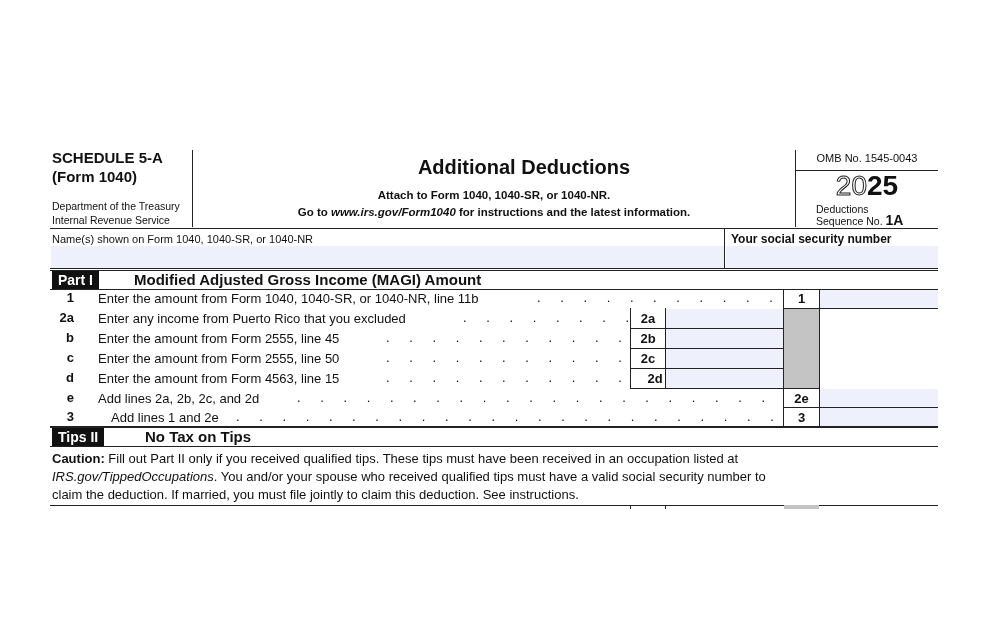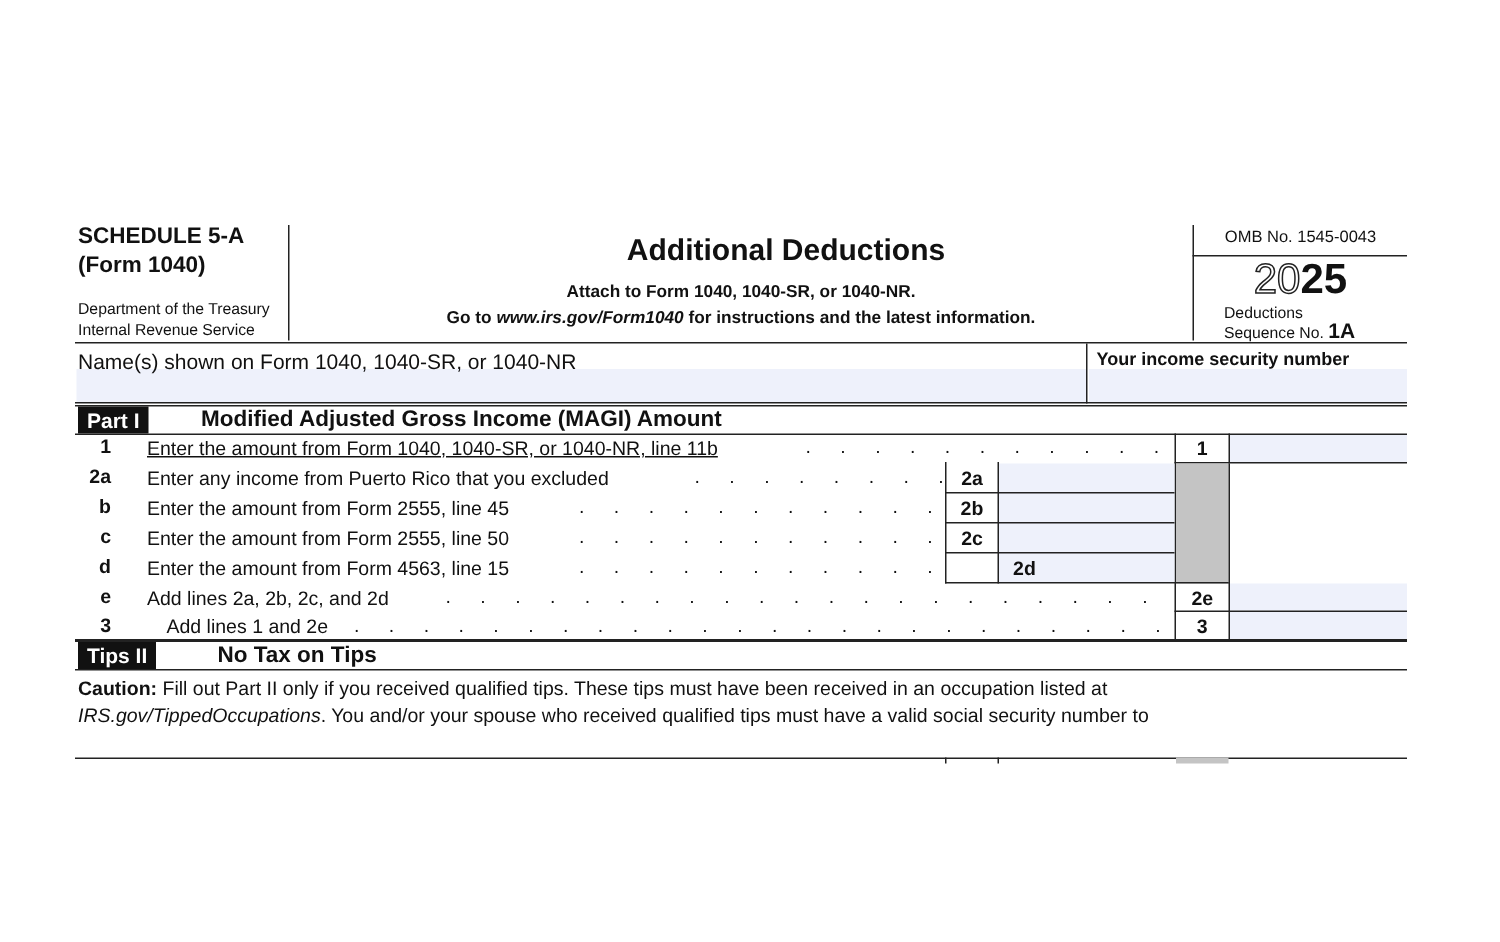--- a/index.html
+++ b/index.html
@@ -15,21 +15,21 @@
   .title { left:194px; width:660px; top:156px; text-align:center; font-weight:bold; font-size:20px; }
   .sub1 { left:194px; width:600px; top:189px; text-align:center; font-weight:bold; font-size:11.5px; }
   .sub2 { left:194px; width:600px; top:206px; text-align:center; font-weight:bold; font-size:11.5px; }
   .sub2 i { font-style:italic; }
   .omb { left:796px; width:142px; top:152px; text-align:center; font-size:11px; }
   .year { left:796px; width:142px; top:170px; text-align:center; font-size:28px; line-height:32px; }
   .year .outline { color:#fff; -webkit-text-stroke:1px #222; font-weight:normal; }
   .year .bold { font-weight:bold; }
   .attach { left:816px; top:204px; font-size:10.5px; line-height:11px; }
   .attach b { font-size:14px; }
-  .namelbl { left:52px; top:233px; font-size:14px; }
+  .namelbl { left:52px; top:233px; font-size:11px; }
   .ssnlbl { left:731px; top:232px; font-size:12px; font-weight:bold; }
   .partbadge { position:absolute; background:#111; color:#fff; font-weight:bold; font-size:14px; padding:0 6px; height:18px; line-height:18px; }
   .parttitle { position:absolute; font-weight:bold; font-size:15px; }
   .lnum { position:absolute; font-weight:bold; font-size:13px; text-align:right; width:22px; }
   .ltext { position:absolute; font-size:13px; }
   .dots { position:absolute; font-size:13px; letter-spacing:8px; white-space:nowrap; overflow:hidden; }
   .box { position:absolute; font-weight:bold; font-size:13px; text-align:center; }
   .caution { left:52px; top:450px; width:880px; font-size:13px; line-height:18px; }
   .caution i { font-style:italic; }
 </style>
@@ -58,30 +58,30 @@
   <div>Deductions</div>
   <div><span>Sequence No.</span> <b>1A</b></div>
 </div>
 
 <div class="hline" style="left:50px; top:228px; width:888px;"></div>
 
 <div class="fill" style="left:51px; top:246px; width:673px; height:22px;"></div>
 <div class="abs namelbl">Name(s) shown on Form 1040, 1040-SR, or 1040-NR</div>
 <div class="vline" style="left:724px; top:229px; height:40px;"></div>
 <div class="fill" style="left:726px; top:246px; width:212px; height:22px;"></div>
-<div class="abs ssnlbl">Your income security number</div>
+<div class="abs ssnlbl">Your social security number</div>
 <div class="hline" style="left:50px; top:268px; width:888px;"></div>
 
 <div class="hline" style="left:50px; top:270px; width:888px;"></div>
 <div class="partbadge" style="left:52px; top:271px;">Part I</div>
 <div class="parttitle" style="left:134px; top:271px;">Modified Adjusted Gross Income (MAGI) Amount</div>
 <div class="hline" style="left:50px; top:289px; width:888px;"></div>
 
 <div class="lnum" style="left:52px; top:290px;">1</div>
-<div class="ltext" style="left:98px; top:291px;text-decoration:underline;">Enter the amount from Form 1040, 1040-SR, or 1040-NR, line 11b</div>
+<div class="ltext" style="left:98px; top:291px;">Enter the amount from Form 1040, 1040-SR, or 1040-NR, line 11b</div>
 <div class="dots" style="left:537px; top:290px; width:245px;">. . . . . . . . . . . . . . . . . . . . . . . . . . . . . . . . . . . .</div>
 
 <div class="lnum" style="left:52px; top:310px;">2a</div>
 <div class="ltext" style="left:98px; top:311px;">Enter any income from Puerto Rico that you excluded</div>
 <div class="dots" style="left:463px; top:310px; width:165px;">. . . . . . . . . . . . . . . . . . . . . . . . . . . . . . . . . . . .</div>
 
 <div class="lnum" style="left:52px; top:330px;">b</div>
 <div class="ltext" style="left:98px; top:331px;">Enter the amount from Form 2555, line 45</div>
 <div class="dots" style="left:386px; top:330px; width:242px;">. . . . . . . . . . . . . . . . . . . . . . . . . . . . . . . . . . . .</div>
 
@@ -112,35 +112,36 @@
 
 <div class="vline" style="left:630px; top:308px; height:81px;"></div>
 <div class="vline" style="left:665px; top:308px; height:81px;"></div>
 <div class="fill" style="left:666px; top:309px; width:117px; height:79px;"></div>
 <div class="box" style="left:631px; top:311px; width:34px;">2a</div>
 <div class="hline" style="left:630px; top:328px; width:153px;"></div>
 <div class="box" style="left:631px; top:331px; width:34px;">2b</div>
 <div class="hline" style="left:630px; top:348px; width:153px;"></div>
 <div class="box" style="left:631px; top:351px; width:34px;">2c</div>
 <div class="hline" style="left:630px; top:368px; width:153px;"></div>
-<div class="box" style="left:666px; top:371px; width:34px;text-align:center;">2d</div>
+<div class="box" style="left:638px; top:371px; width:34px;text-align:center;">2d</div>
 <div class="hline" style="left:630px; top:388px; width:189px;"></div>
 
 <div class="vline" style="left:819px; top:388px; height:39px;"></div>
 <div class="fill" style="left:820px; top:389px; width:118px; height:18px;"></div>
 <div class="box" style="left:784px; top:391px; width:35px;">2e</div>
 <div class="hline" style="left:783px; top:407px; width:155px;"></div>
 <div class="fill" style="left:820px; top:408px; width:118px; height:18px;"></div>
 <div class="box" style="left:784px; top:410px; width:35px;">3</div>
 
 <div class="hline thick" style="left:50px; top:426px; width:888px;"></div>
 <div class="partbadge" style="left:52px; top:428px;">Tips II</div>
 <div class="parttitle" style="left:145px; top:428px;text-align:right;">No Tax on Tips</div>
 <div class="hline" style="left:50px; top:446px; width:888px;"></div>
 
 <div class="abs caution">
   <b>Caution:</b><span> Fill out Part II only if you received qualified tips. These tips must have been received in an occupation listed at</span><br>
   <i>IRS.gov/TippedOccupations</i><span>. You and/or your spouse who received qualified tips must have a valid social security number to</span><br>
+  <span>claim the deduction. If married, you must file jointly to claim this deduction. See instructions.</span>
 </div>
 <div class="hline" style="left:50px; top:505px; width:888px;"></div>
 <div class="vline" style="left:630px; top:505px; height:4px;"></div>
 <div class="vline" style="left:665px; top:505px; height:4px;"></div>
 <div class="shade" style="left:784px; top:505px; width:35px; height:4px;"></div>
 
 </body></html>

